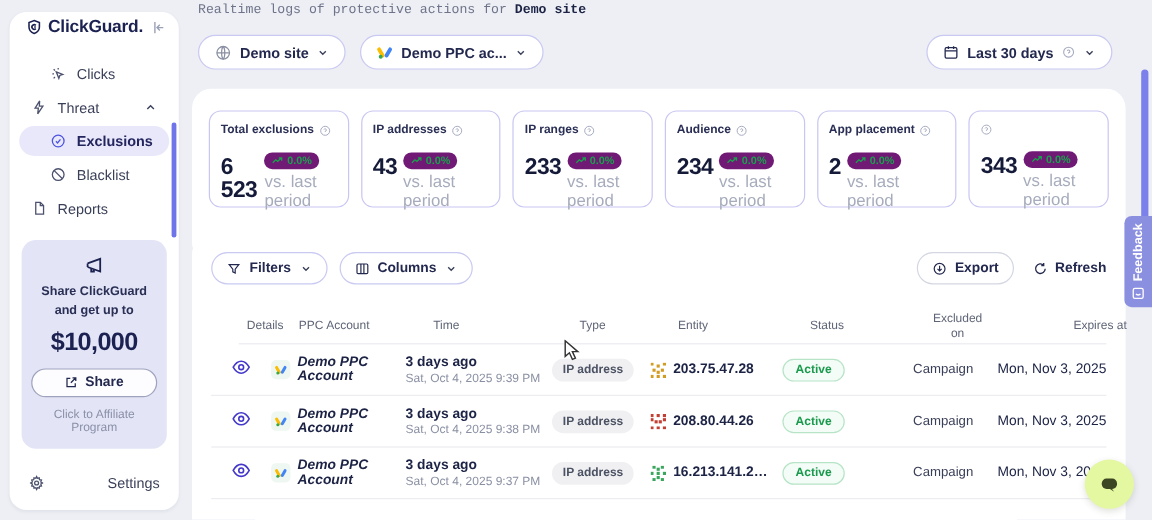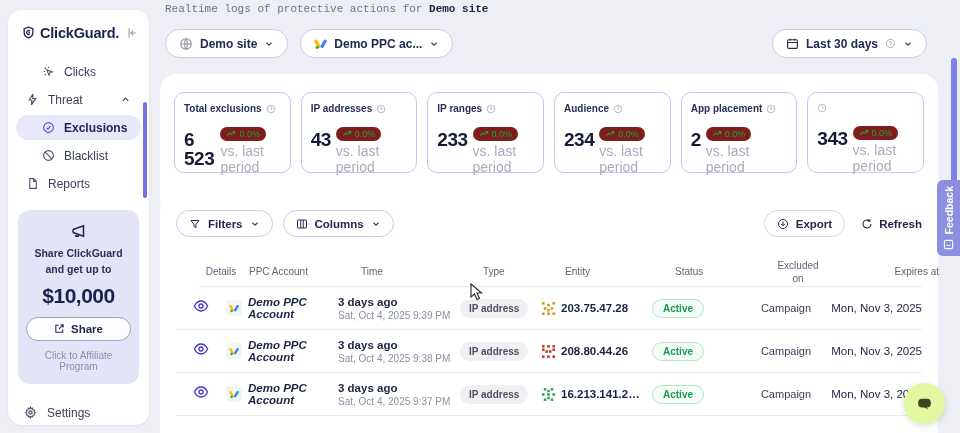--- a/index.html
+++ b/index.html
@@ -10,21 +10,21 @@
     position:relative;
     color:#1c2345;
   }
   svg { display:block; }
 
   
   .sidebar {
     position:absolute; left:8px; top:10px; width:141px; height:415px;
     background:#fff; border-radius:14px; box-shadow:0 1px 3px rgba(30,35,80,.06);
   }
-  .logo-row { display:flex; align-items:center; gap:5px; padding:14px 10px 10px 14px; }
+  .logo-row { display:flex; align-items:center; gap:5px; padding:4px 10px 10px 14px; }
   .logo-text { font-size:14.5px; font-weight:bold; color:#1b2150; letter-spacing:-.2px; flex:1; }
   .collapse-btn { color:#9aa0b5; cursor:pointer; }
   .nav { padding:8px 8px 0 8px; }
   .nav-item, .nav-subitem {
     display:flex; align-items:center; gap:9px; height:25px; padding:0 10px;
     font-size:12px; color:#3a3f58; border-radius:14px; margin-bottom:3px; cursor:pointer;
   }
   .nav-subitem { padding-left:26px; }
   .nav-item .chev { margin-left:auto; }
   .nav-subitem.active { background:#e9e8fb; color:#23255e; font-weight:bold; }
@@ -38,21 +38,21 @@
   .promo-line1 { font-size:10.5px; font-weight:bold; color:#2a2f55; line-height:1.5; margin-top:6px; }
   .promo-amount { font-size:21px; font-weight:bold; color:#1b2150; margin:6px 0 9px; letter-spacing:-.5px; }
   .share-btn {
     display:flex; align-items:center; justify-content:center; gap:6px;
     background:#fdfdff; border:1px solid #9fa3bd; border-radius:14px;
     height:24px; font-size:11.5px; font-weight:bold; color:#23284f; cursor:pointer;
   }
   .promo-caption { font-size:10px; color:#8a90a8; margin-top:9px; }
 
   .settings-row { display:flex; align-items:center; gap:10px; padding:0 16px; margin-top:22px;
-    font-size:12px; color:#3a3f58; cursor:pointer; }
+    font-size:12px; color:#3a3f58; cursor:pointer;justify-content:space-between; }
   .sidebar-scrollbar { position:absolute; right:2px; top:92px; width:4px; height:96px;
     background:#6f74e8; border-radius:3px; }
 
   
   .page-title { position:absolute; left:165px; top:3px; font-size:11px; color:#6e7389;font-family:Liberation Mono, monospace; }
   .page-title b { color:#1c2345; }
   .filters-row { position:absolute; left:165px; top:29px; display:flex; gap:12px; }
   .pill {
     display:flex; align-items:center; gap:7px; height:29px; padding:0 13px;
     background:#fff; border:1px solid #c9c9f2; border-radius:16px;
@@ -64,22 +64,22 @@
 
   
   .stats-panel { position:absolute; left:160px; top:74px; width:778px; height:144px;
     background:#fff; border-radius:16px; }
   .cards { display:flex; gap:10px; padding:18px 14px; }
   .stat-card { width:118px; height:81px; border:1px solid #c8c6f2; border-radius:10px; padding:10px 9px; background:#fff; }
   .stat-label { font-size:10px; font-weight:bold; color:#2a2f55; display:flex; align-items:center; gap:4px; }
   .stat-row { display:flex; align-items:flex-start; gap:5px; margin-top:13px; }
   .stat-value { font-size:19px; font-weight:bold; color:#141a38; letter-spacing:-.5px; line-height:1; margin-top:3px; }
   .stat-side { display:flex; flex-direction:column; gap:2px; min-width:0; }
-  .badge-up { display:inline-flex; align-items:center; gap:3px; background:#7f1d1d; color:#17a34a;
-    font-size:9px; font-weight:normal; border-radius:9px; padding:2px 6px; width:fit-content; }
+  .badge-up { display:inline-flex; align-items:center; gap:3px; background:#701a75; color:#17a34a;
+    font-size:9px; font-weight:bold; border-radius:9px; padding:2px 6px; width:fit-content; }
   .stat-caption { font-size:14px; color:#a7acbd; }
 
   .table-panel { position:absolute; left:160px; top:196px; width:778px; height:260px;
     background:#fff; border-radius:16px 16px 0 0; }
   .table-toolbar { display:flex; align-items:center; gap:10px; padding:14px 16px 10px; }
   .toolbar-pill {
     display:flex; align-items:center; gap:7px; height:27px; padding:0 12px;
     border:1px solid #c9c9f2; border-radius:15px; background:#fff;
     font-size:11.5px; font-weight:bold; color:#23284f; cursor:pointer;
   }

